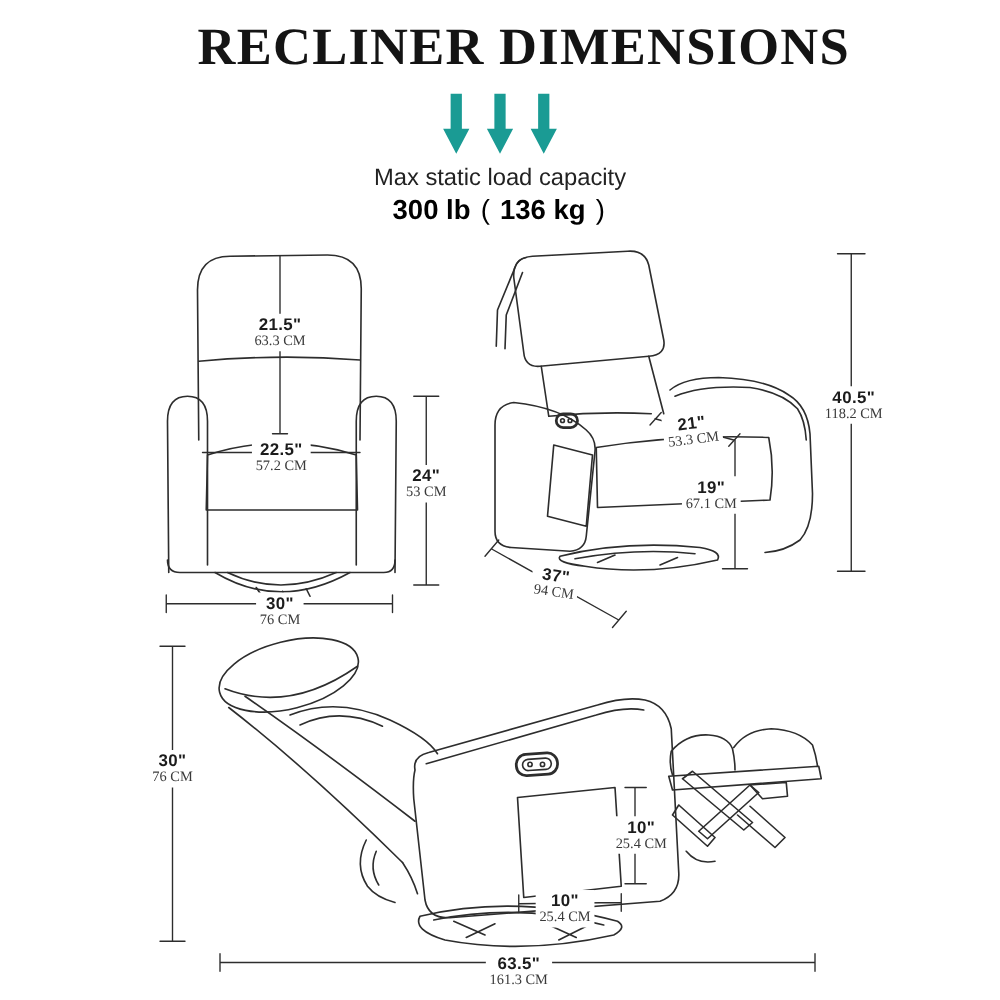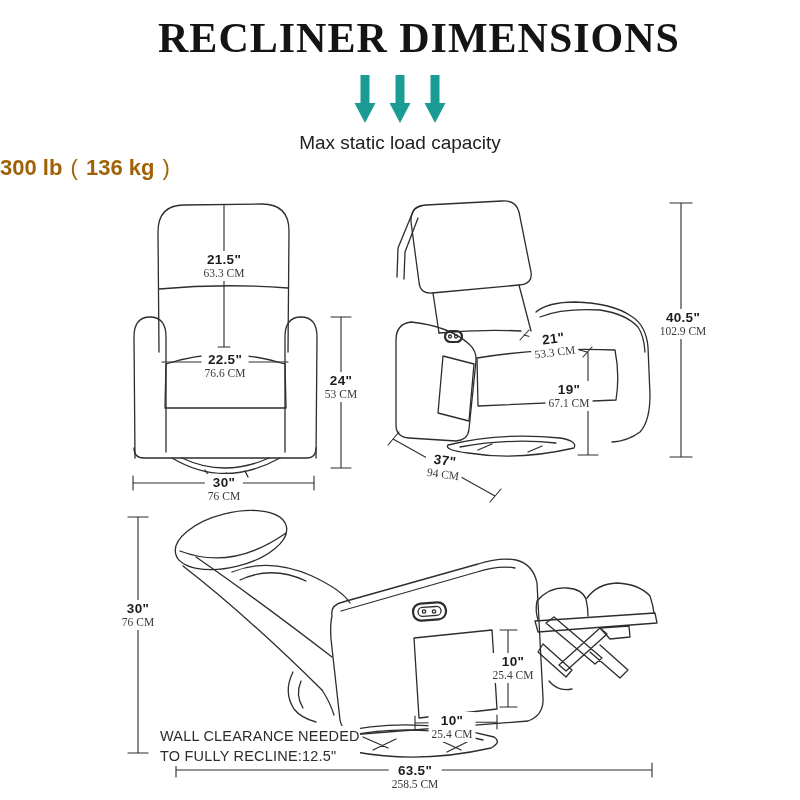--- a/index.html
+++ b/index.html
@@ -4,22 +4,22 @@
 <style>
   html,body{margin:0;padding:0;background:#fff;}
   .stage{position:relative;width:800px;height:800px;background:#fff;overflow:hidden;
          font-family:"Liberation Sans",sans-serif;}
   .stage svg{position:absolute;left:0;top:0;}
   .page-title{position:absolute;left:0;right:0;top:14px;text-align:center;
     font-family:"Liberation Serif",serif;font-weight:bold;font-size:42px;
     letter-spacing:1px;color:#141414;margin-left:38px;}
   .subtitle{position:absolute;left:0;right:0;top:132px;text-align:center;
     font-size:19px;color:#222;}
-  .capacity{position:absolute;left:0;right:0;top:155px;
-    font-size:22px;font-weight:bold;color:#a16207;}
+  .capacity{position:absolute;left:0;right:0;top:155px;text-align:center;
+    font-size:22px;font-weight:bold;color:#000000;}
   .capacity .thin{font-weight:400;margin:0 2px;}
   .dim{position:absolute;transform:translate(-50%,-50%);text-align:center;
     background:#fff;padding:1px 3px;line-height:1.12;white-space:nowrap;}
   .dim .in{display:block;font-size:13.5px;font-weight:bold;color:#1c1c1c;letter-spacing:.3px;}
   .dim .cm{display:block;font-family:"Liberation Serif",serif;font-size:11.5px;color:#3a3a3a;}
   .rot-neg7{transform:translate(-50%,-50%) rotate(-7deg);}
   .rot-pos8{transform:translate(-50%,-50%) rotate(8deg);}
   .wall-note{position:absolute;left:160px;top:726px;font-size:14.5px;color:#2d2d2d;
     letter-spacing:.2px;line-height:20px;background:#fff;}
 </style>
@@ -114,21 +114,21 @@
     <span>136 kg</span>
     <span class="thin">)</span>
   </div>
 
   <div class="dim" style="left:224px;top:266px;">
     <span class="in">21.5"</span>
     <span class="cm">63.3 CM</span>
   </div>
   <div class="dim" style="left:225px;top:366px;">
     <span class="in">22.5"</span>
-    <span class="cm">76.6 CM</span>
+    <span class="cm">57.2 CM</span>
   </div>
   <div class="dim" style="left:341px;top:387px;">
     <span class="in">24"</span>
     <span class="cm">53 CM</span>
   </div>
   <div class="dim" style="left:224px;top:489px;">
     <span class="in">30"</span>
     <span class="cm">76 CM</span>
   </div>
 
@@ -139,38 +139,34 @@
   <div class="dim" style="left:569px;top:396px;">
     <span class="in">19"</span>
     <span class="cm">67.1 CM</span>
   </div>
   <div class="dim rot-pos8" style="left:444px;top:467px;">
     <span class="in">37"</span>
     <span class="cm">94 CM</span>
   </div>
   <div class="dim" style="left:683px;top:324px;">
     <span class="in">40.5"</span>
-    <span class="cm">102.9 CM</span>
+    <span class="cm">118.2 CM</span>
   </div>
 
   <div class="dim" style="left:138px;top:615px;">
     <span class="in">30"</span>
     <span class="cm">76 CM</span>
   </div>
   <div class="dim" style="left:513px;top:668px;">
     <span class="in">10"</span>
     <span class="cm">25.4 CM</span>
   </div>
   <div class="dim" style="left:452px;top:727px;">
     <span class="in">10"</span>
     <span class="cm">25.4 CM</span>
   </div>
   <div class="dim" style="left:415px;top:777px;">
     <span class="in">63.5"</span>
-    <span class="cm">258.5 CM</span>
+    <span class="cm">161.3 CM</span>
   </div>
 
-  <div class="wall-note">
-    <span>WALL CLEARANCE NEEDED</span><br>
-    <span>TO FULLY RECLINE:12.5"</span>
-  </div>
 
 </div>
 
 </body></html>

